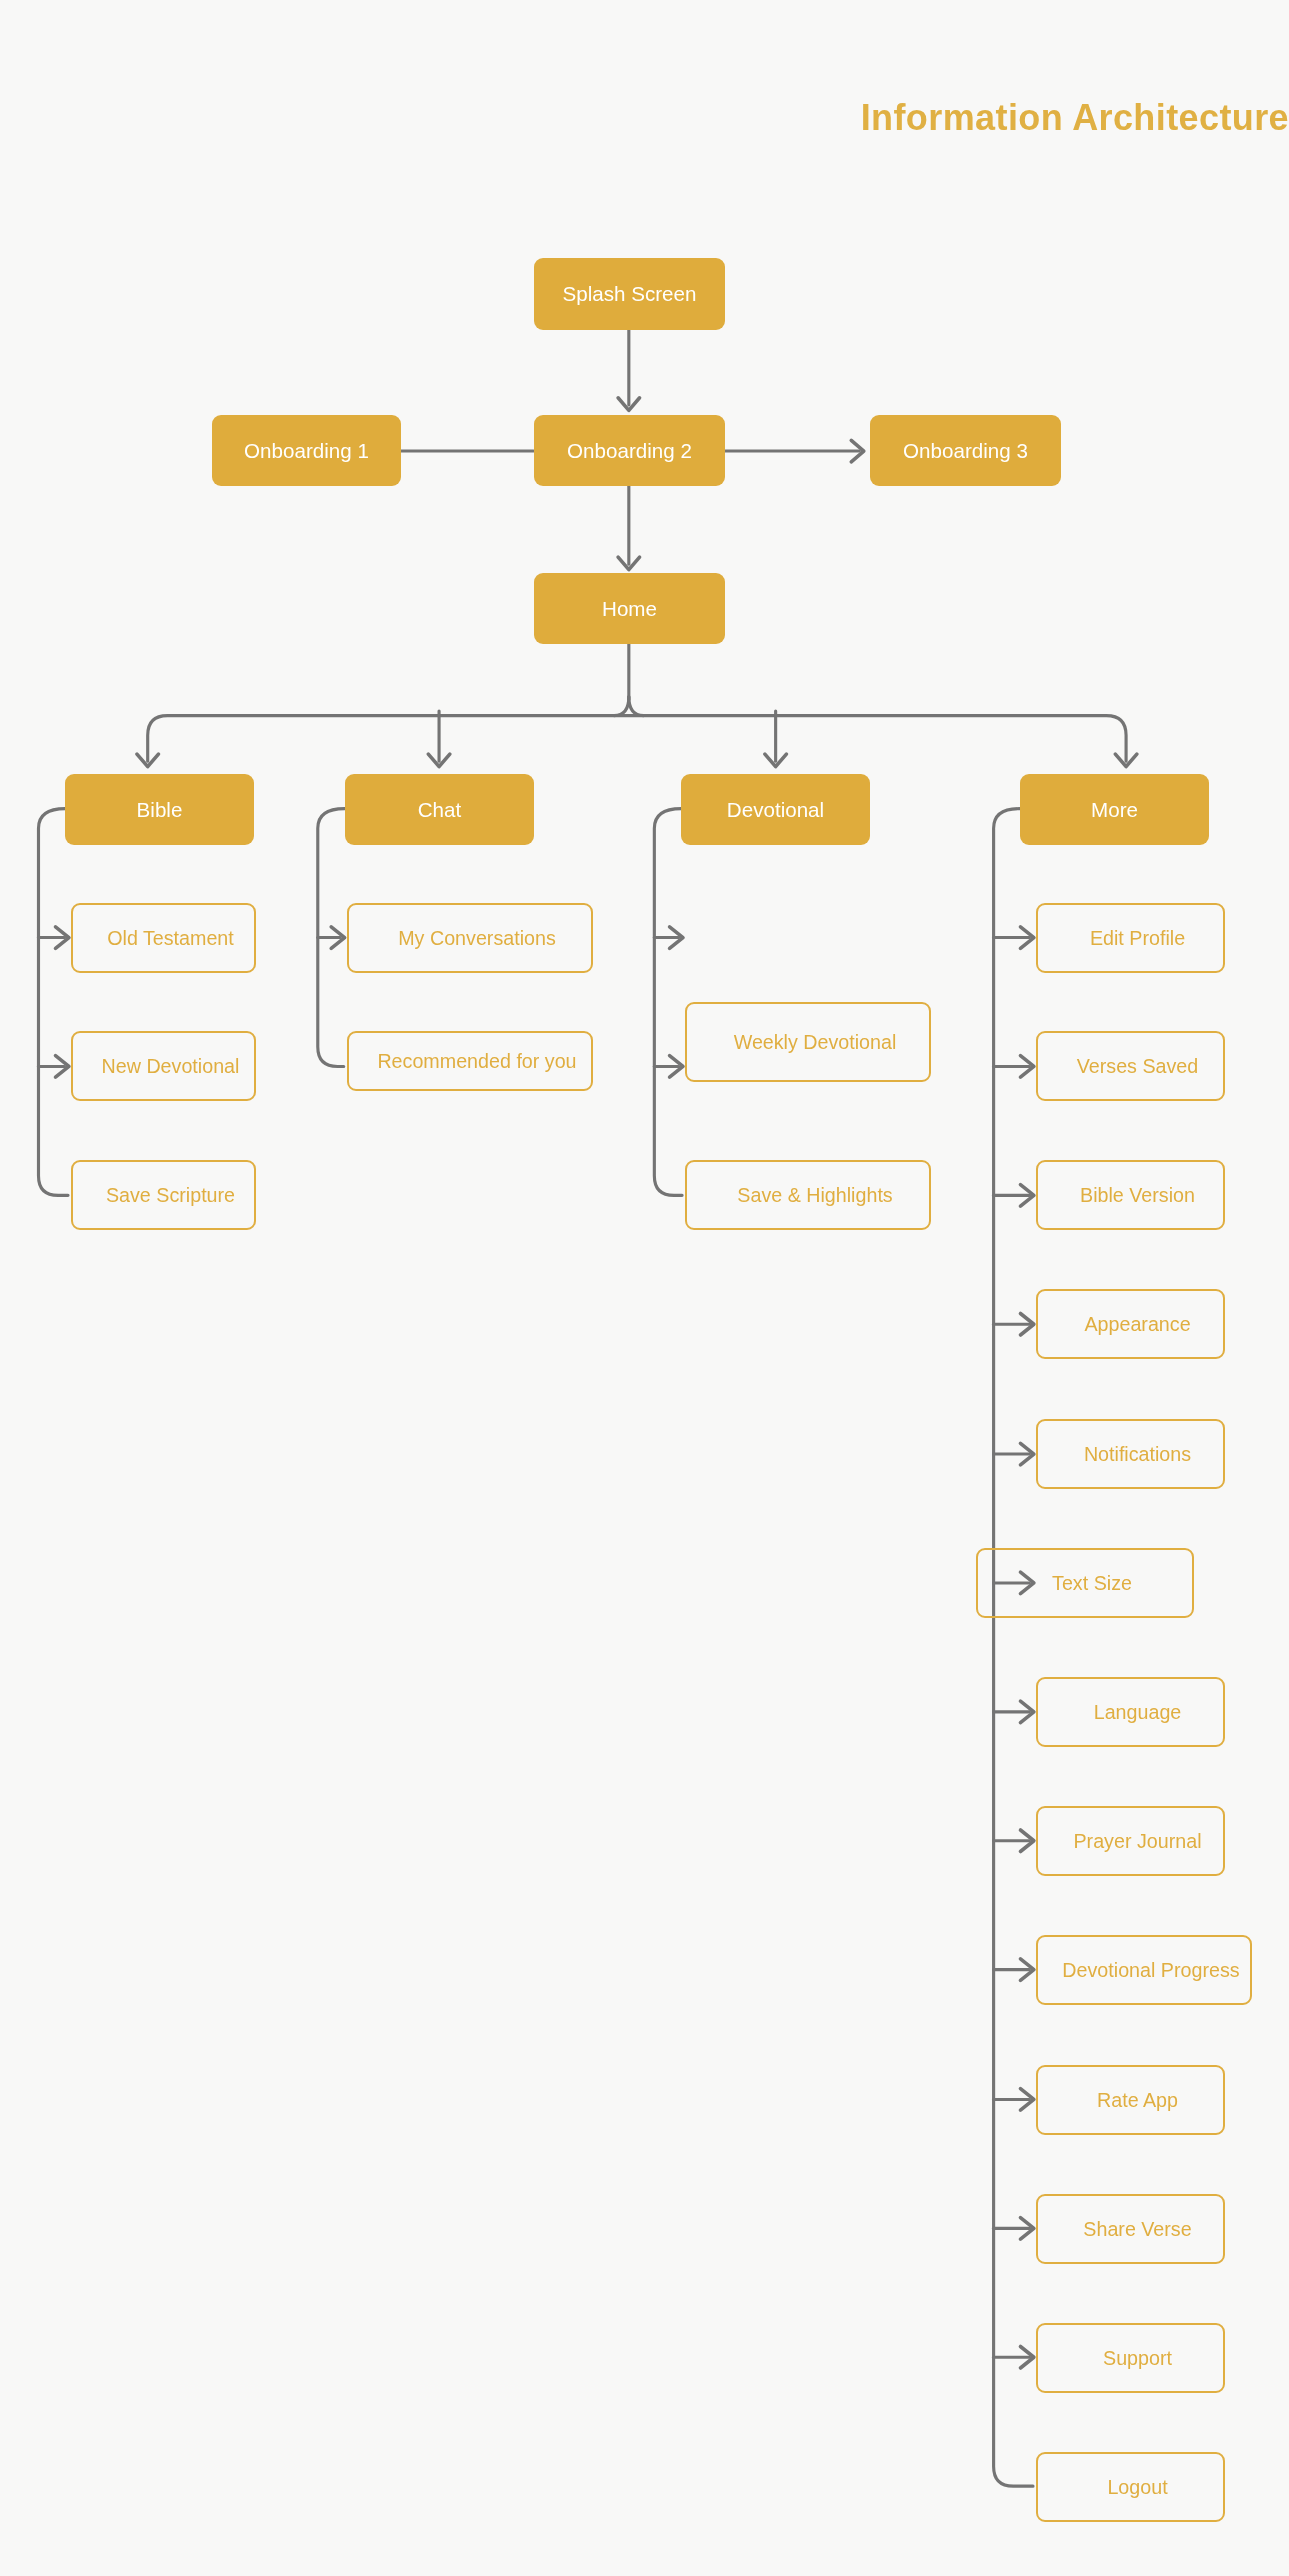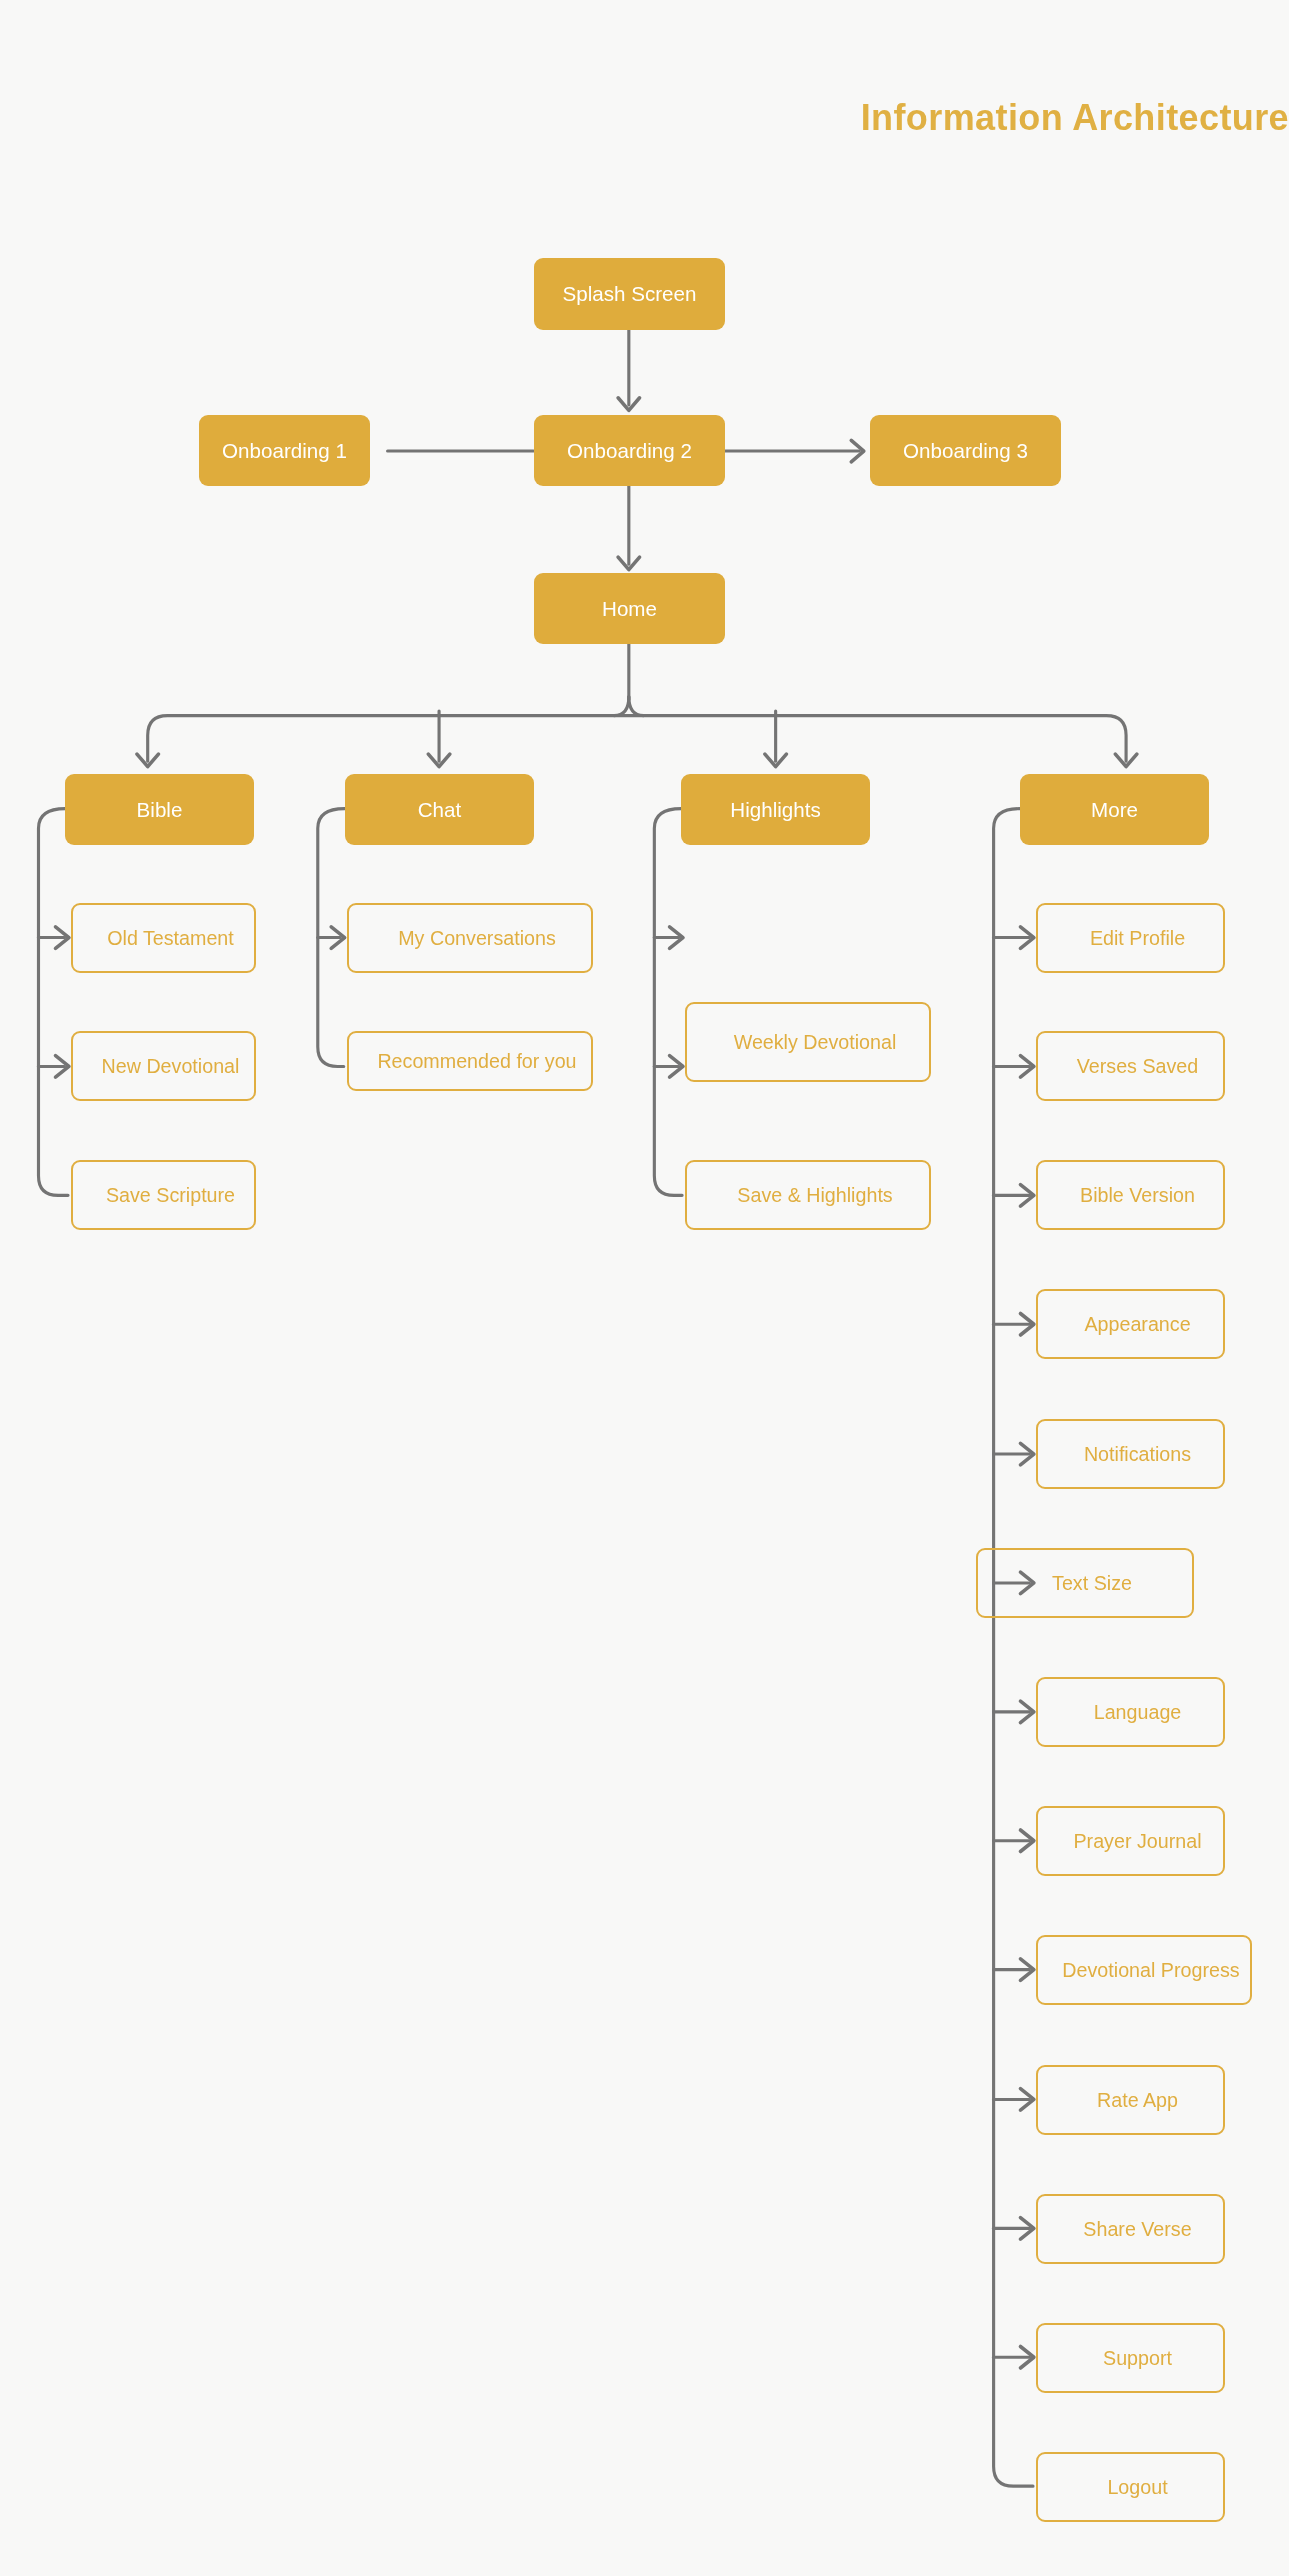--- a/index.html
+++ b/index.html
@@ -95,29 +95,29 @@
     <path d="M1110 2345 H1150"></path>
     <path stroke-width="4" d="M1140 2333 L1155 2345 L1140 2357"></path>
     <path d="M1110 2489 H1150"></path>
     <path stroke-width="4" d="M1140 2477 L1155 2489 L1140 2501"></path>
     <path d="M1110 2633 H1150"></path>
     <path stroke-width="4" d="M1140 2621 L1155 2633 L1140 2645"></path>
   </svg>
 
   <div class="node gold-box" style="left:534px;top:258px;width:191px;height:72px">Splash Screen</div>
 
-  <div class="node gold-box" style="left:199px;top:415px;width:171px;height:71px">Onboarding 1</div>
+  <div class="node gold-box" style="left:212px;top:415px;width:189px;height:71px">Onboarding 1</div>
   <div class="node gold-box" style="left:534px;top:415px;width:191px;height:71px">Onboarding 2</div>
   <div class="node gold-box" style="left:870px;top:415px;width:191px;height:71px">Onboarding 3</div>
 
   <div class="node gold-box" style="left:534px;top:573px;width:191px;height:71px">Home</div>
 
   <div class="node gold-box" style="left:65px;top:774px;width:189px;height:71px">Bible</div>
   <div class="node gold-box" style="left:345px;top:774px;width:189px;height:71px">Chat</div>
-  <div class="node gold-box" style="left:681px;top:774px;width:189px;height:71px">Highlights</div>
+  <div class="node gold-box" style="left:681px;top:774px;width:189px;height:71px">Devotional</div>
   <div class="node gold-box" style="left:1020px;top:774px;width:189px;height:71px">More</div>
 
   <div class="node outline-box" style="left:71px;top:903px;width:185px;height:70px">Old Testament</div>
   <div class="node outline-box" style="left:71px;top:1031px;width:185px;height:70px">New Devotional</div>
   <div class="node outline-box" style="left:71px;top:1160px;width:185px;height:70px">Save Scripture</div>
 
   <div class="node outline-box" style="left:347px;top:903px;width:246px;height:70px">My Conversations</div>
   <div class="node outline-box" style="left:347px;top:1031px;width:246px;height:60px">Recommended for you</div>
 
   <div class="node outline-box" style="left:685px;top:1002px;width:246px;height:80px">Weekly Devotional</div>

